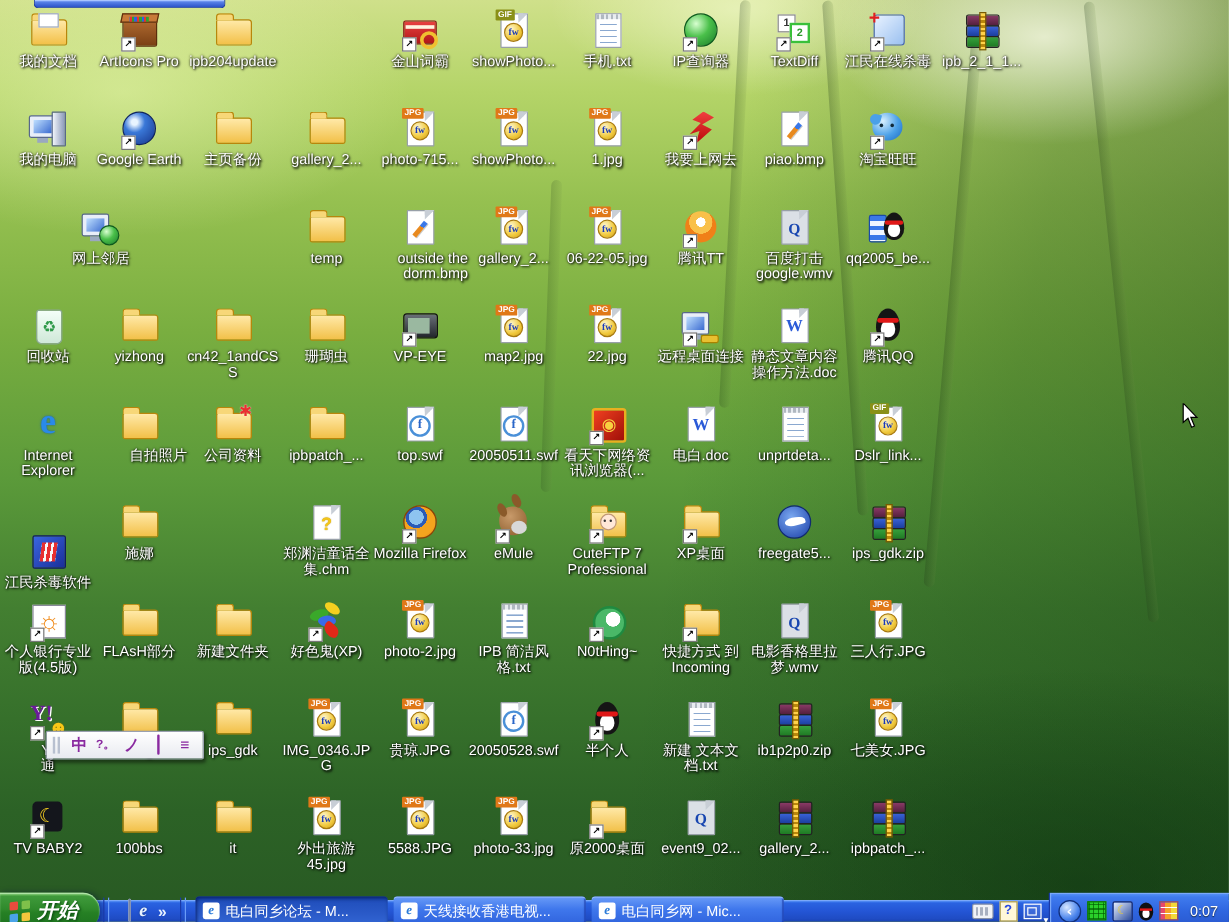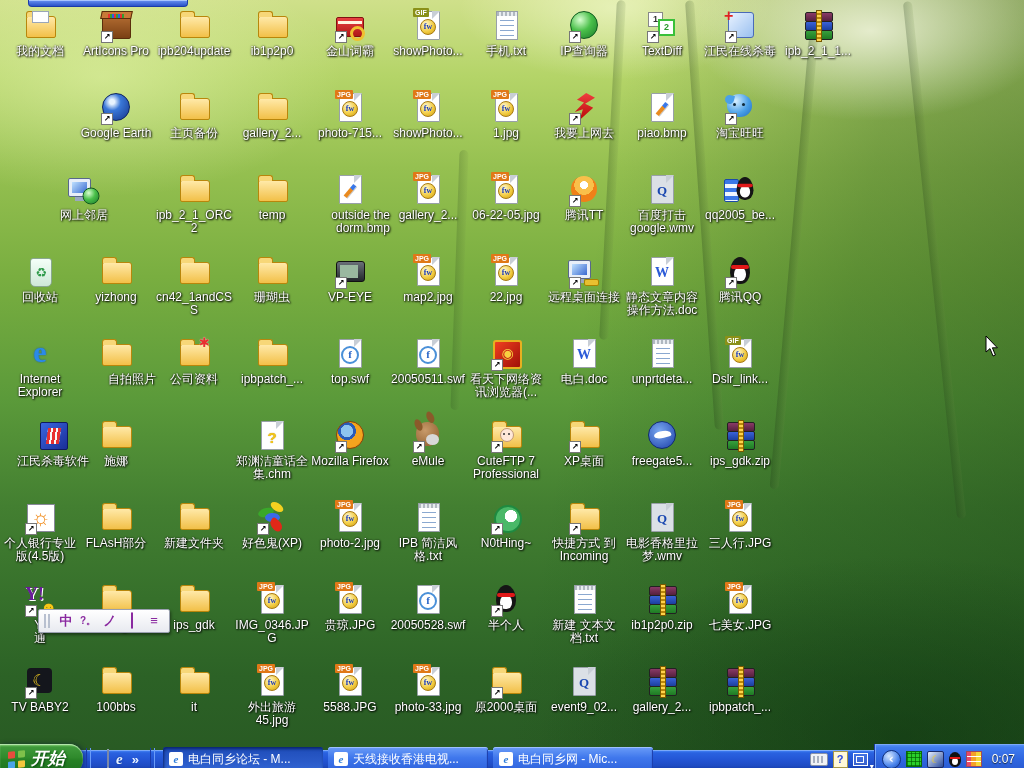--- a/index.html
+++ b/index.html
@@ -255,26 +255,20 @@
         <i class="sc">↗</i>
       </div>
       <div class="dl">ArtIcons Pro</div>
     </div>
     <div class="di" title="ipb204update" style="left: 154px; top: 8px;">
       <div class="dg">
         <i class="fold"></i>
       </div>
       <div class="dl">ipb204update</div>
     </div>
-    <div class="di" title="ib1p2p0" style="left: 232px; top: 8px;">
-      <div class="dg">
-        <i class="fold"></i>
-      </div>
-      <div class="dl">ib1p2p0</div>
-    </div>
     <div class="di" title="金山词霸" style="left: 310px; top: 8px;">
       <div class="dg">
         <i class="ksb"></i>
         <i class="ksm"></i>
         <i class="sc">↗</i>
       </div>
       <div class="dl">金山词霸</div>
     </div>
     <div class="di" title="showPhoto..." style="left: 388px; top: 8px;">
       <div class="dg">
@@ -315,20 +309,27 @@
     </div>
     <div class="di" title="ipb_2_1_1..." style="left: 778px; top: 8px;">
       <div class="dg">
         <i class="rb r1"></i>
         <i class="rb r2"></i>
         <i class="rb r3"></i>
         <i class="rz"></i>
       </div>
       <div class="dl">ipb_2_1_1...</div>
     </div>
+    <div class="di" title="我的电脑" style="left: 0px; top: 90px;">
+      <div class="dg">
+        <i class="mon"></i>
+        <i class="tower"></i>
+      </div>
+      <div class="dl">我的电脑</div>
+    </div>
     <div class="di" title="Google Earth" style="left: 76px; top: 90px;">
       <div class="dg">
         <i class="orb oearth"></i>
         <i class="sc">↗</i>
       </div>
       <div class="dl">Google Earth</div>
     </div>
     <div class="di" title="主页备份" style="left: 154px; top: 90px;">
       <div class="dg">
         <i class="fold"></i>
@@ -386,26 +387,20 @@
       </div>
       <div class="dl">淘宝旺旺</div>
     </div>
     <div class="di" title="网上邻居" style="left: 0px; top: 172px; margin-left: 44px;">
       <div class="dg">
         <i class="mon"></i>
         <i class="orb orbg nsm"></i>
       </div>
       <div class="dl">网上邻居</div>
     </div>
-    <div class="di" title="ipb_2_1_ORC2" style="left: 154px; top: 172px;">
-      <div class="dg">
-        <i class="fold"></i>
-      </div>
-      <div class="dl">ipb_2_1_ORC2</div>
-    </div>
     <div class="di" title="temp" style="left: 232px; top: 172px;">
       <div class="dg">
         <i class="fold"></i>
       </div>
       <div class="dl">temp</div>
     </div>
     <div class="di" title="outside the dorm.bmp" style="left: 310px; top: 172px; text-align: right;">
       <div class="dg">
         <i class="page"></i>
         <i class="emb ebrush"></i>
@@ -578,21 +573,21 @@
       <div class="dl">unprtdeta...</div>
     </div>
     <div class="di" title="Dslr_link..." style="left: 700px; top: 336px;">
       <div class="dg">
         <i class="page"></i>
         <i class="emb efw">fw</i>
         <i class="fbadge bgf">GIF</i>
       </div>
       <div class="dl">Dslr_link...</div>
     </div>
-    <div class="di" title="江民杀毒软件" style="left: 0px; top: 418px; padding-left: 13px;">
+    <div class="di" title="江民杀毒软件" style="left: 0px; top: 442px;">
       <div class="dg">
         <i class="jmb"></i>
       </div>
       <div class="dl">江民杀毒软件</div>
     </div>
     <div class="di" title="施娜" style="left: 76px; top: 418px;">
       <div class="dg">
         <i class="fold"></i>
       </div>
       <div class="dl">施娜</div>

